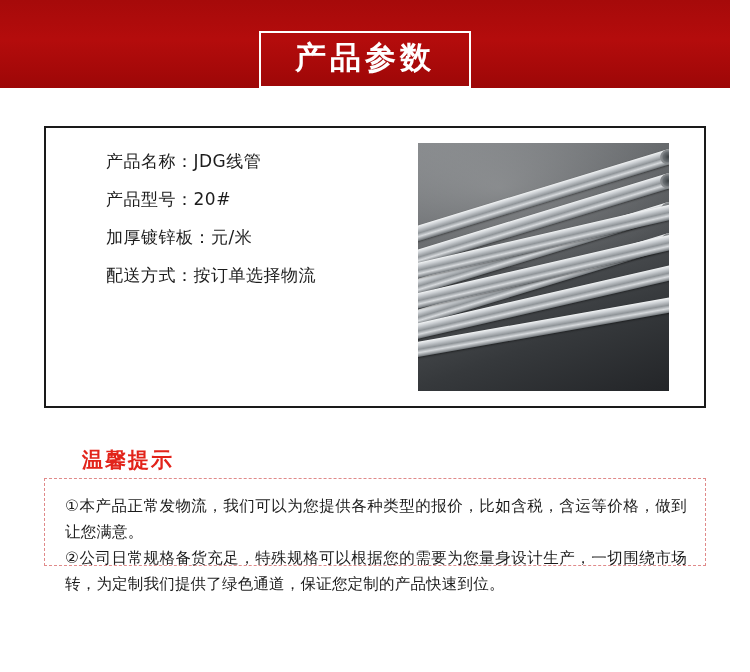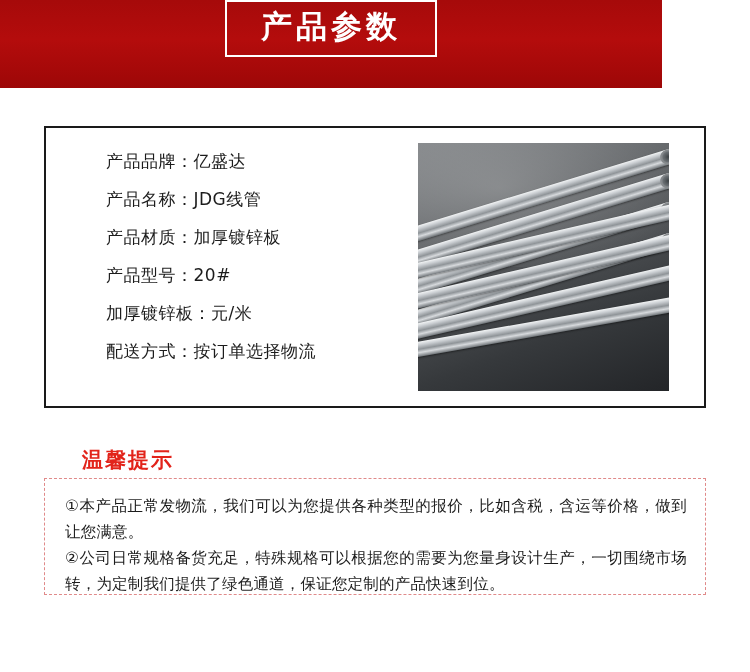--- a/index.html
+++ b/index.html
@@ -17,26 +17,26 @@
   .page {
     position: relative;
     width: 750px;
     height: 672px;
     background: #ffffff;
   }
 
   
   .banner {
     position: relative;
-    width: 662px;
+    width: 730px;
     height: 88px;
     background: #b00000;
     background: linear-gradient(180deg, #a60a0a 0%, #b40c0c 45%, #9d0707 100%);
     display: flex;
-    align-items: flex-start;
+    align-items: flex-end;
     justify-content: center;
   }
   .banner-box {
     border: 2px solid #ffffff;
     padding: 5px 34px 9px 34px;
     display: flex;
     align-items: center;
     justify-content: center;
   }
   .banner-title {
@@ -139,21 +139,21 @@
     font-size: 21px;
     font-weight: bold;
     color: #e2231a;
     letter-spacing: 2px;
   }
   .tips-box {
     position: absolute;
     left: 44px;
     top: 478px;
     width: 662px;
-    height: 117px;
+    height: 88px;
     border: 1px dashed #e08a8a;
     box-sizing: border-box;
     padding: 14px 18px 0 20px;
   }
   .tip-line {
     font-size: 15.5px;
     color: #1c1c1c;
     line-height: 26px;
     letter-spacing: 0.2px;
     text-align: justify;
@@ -167,30 +167,22 @@
   <div class="banner">
     <div class="banner-box">
       <div class="banner-title">产品参数</div>
     </div>
   </div>
 
   <div class="spec-card">
 
     <div class="spec-list">
       <div class="spec-row">
-        <span class="spec-label">产品品牌：</span>
-        <span class="spec-value">亿盛达</span>
-      </div>
-      <div class="spec-row">
         <span class="spec-label">产品名称：</span>
         <span class="spec-value">JDG线管</span>
-      </div>
-      <div class="spec-row">
-        <span class="spec-label">产品材质：</span>
-        <span class="spec-value">加厚镀锌板</span>
       </div>
       <div class="spec-row">
         <span class="spec-label">产品型号：</span>
         <span class="spec-value">20#</span>
       </div>
       <div class="spec-row">
         <span class="spec-label">加厚镀锌板：</span>
         <span class="spec-value">元/米</span>
       </div>
       <div class="spec-row">

